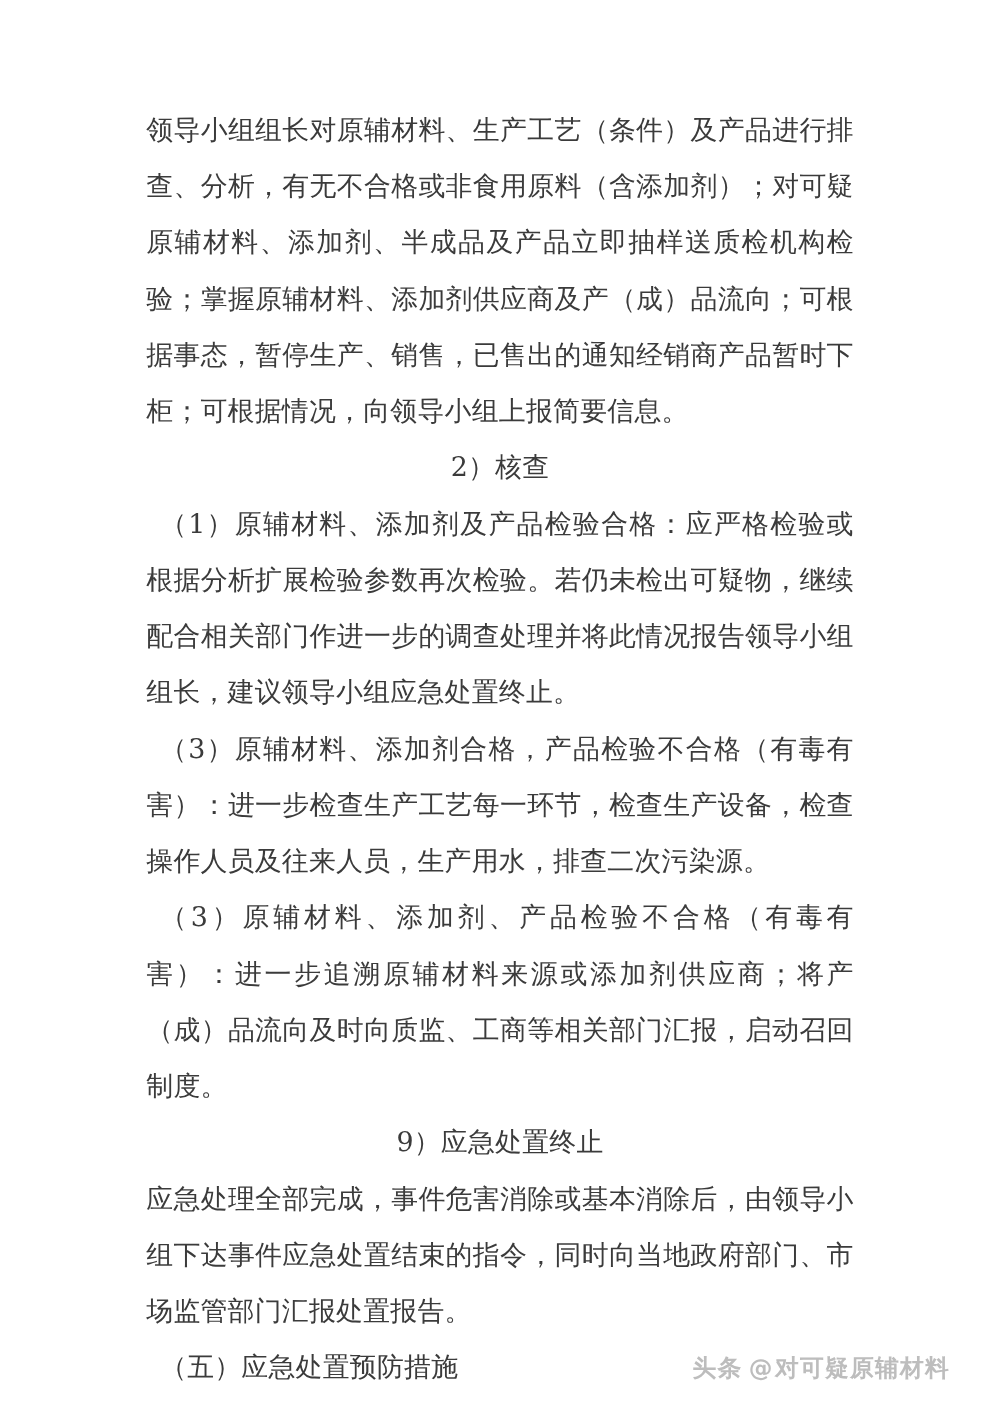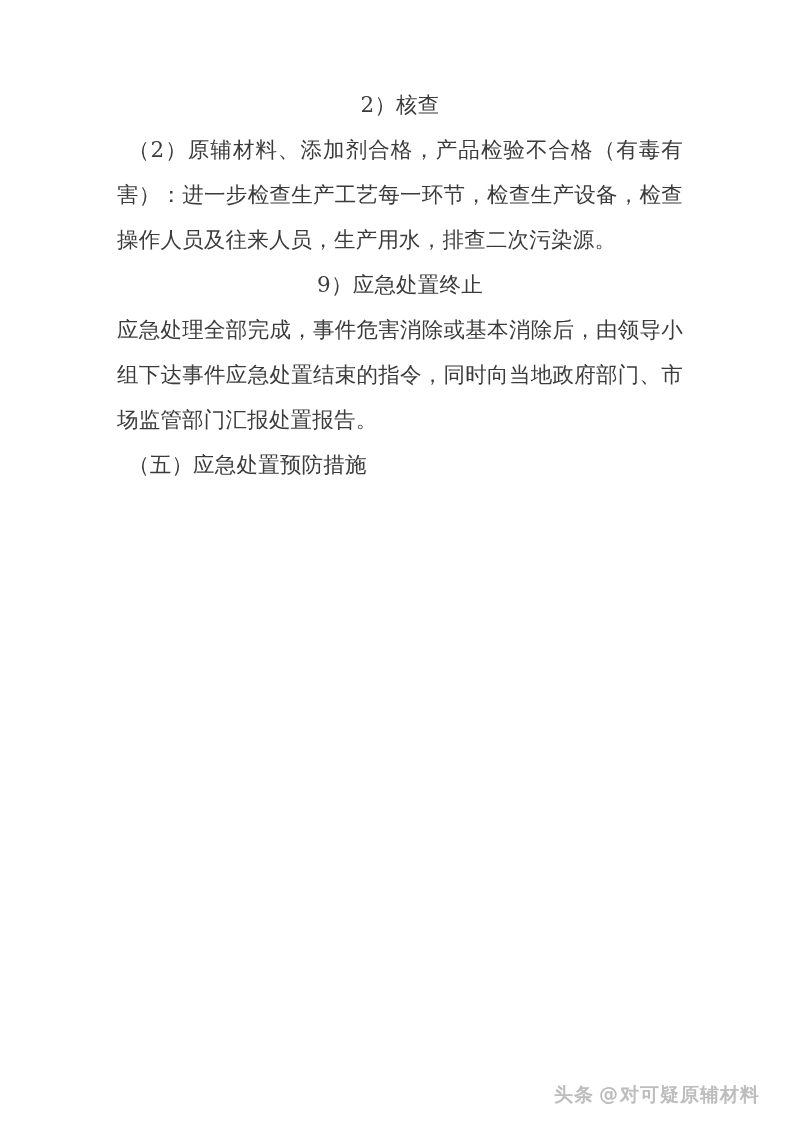--- a/index.html
+++ b/index.html
@@ -81,27 +81,30 @@
   .watermark .wm-brand { margin-right: 5px; }
   .watermark .wm-at    { margin-right: 1px; }
 </style>
 </head>
 <body>
 
 <div class="page">
 
   <div class="doc-body">
 
+    <p class="para flush">领导小组组长对原辅材料、生产工艺（条件）及产品进行排查、分析，有无不合格或非食用原料（含添加剂）；对可疑原辅材料、添加剂、半成品及产品立即抽样送质检机构检验；掌握原辅材料、添加剂供应商及产（成）品流向；可根据事态，暂停生产、销售，已售出的通知经销商产品暂时下柜；可根据情况，向领导小组上报简要信息。</p>
 
     <p class="para heading">2）核查</p>
 
 
+    <p class="para indent">（1）原辅材料、添加剂及产品检验合格：应严格检验或根据分析扩展检验参数再次检验。若仍未检出可疑物，继续配合相关部门作进一步的调查处理并将此情况报告领导小组组长，建议领导小组应急处置终止。</p>
 
-    <p class="para indent">（2）原辅材料、添加剂合格，产品检验不合格（有毒有害）：进一步检查生产工艺每一环节，检查生产设备，检查操作人员及往来人员，生产用水，排查二次污染源。</p>
+    <p class="para indent">（3）原辅材料、添加剂合格，产品检验不合格（有毒有害）：进一步检查生产工艺每一环节，检查生产设备，检查操作人员及往来人员，生产用水，排查二次污染源。</p>
 
+    <p class="para indent">（3）原辅材料、添加剂、产品检验不合格（有毒有害）：进一步追溯原辅材料来源或添加剂供应商；将产（成）品流向及时向质监、工商等相关部门汇报，启动召回制度。</p>
 
     <p class="para heading">9）应急处置终止</p>
 
     <p class="para flush">应急处理全部完成，事件危害消除或基本消除后，由领导小组下达事件应急处置结束的指令，同时向当地政府部门、市场监管部门汇报处置报告。</p>
 
     <p class="para indent">（五）应急处置预防措施</p>
 
   </div>
 
   <div class="watermark">

